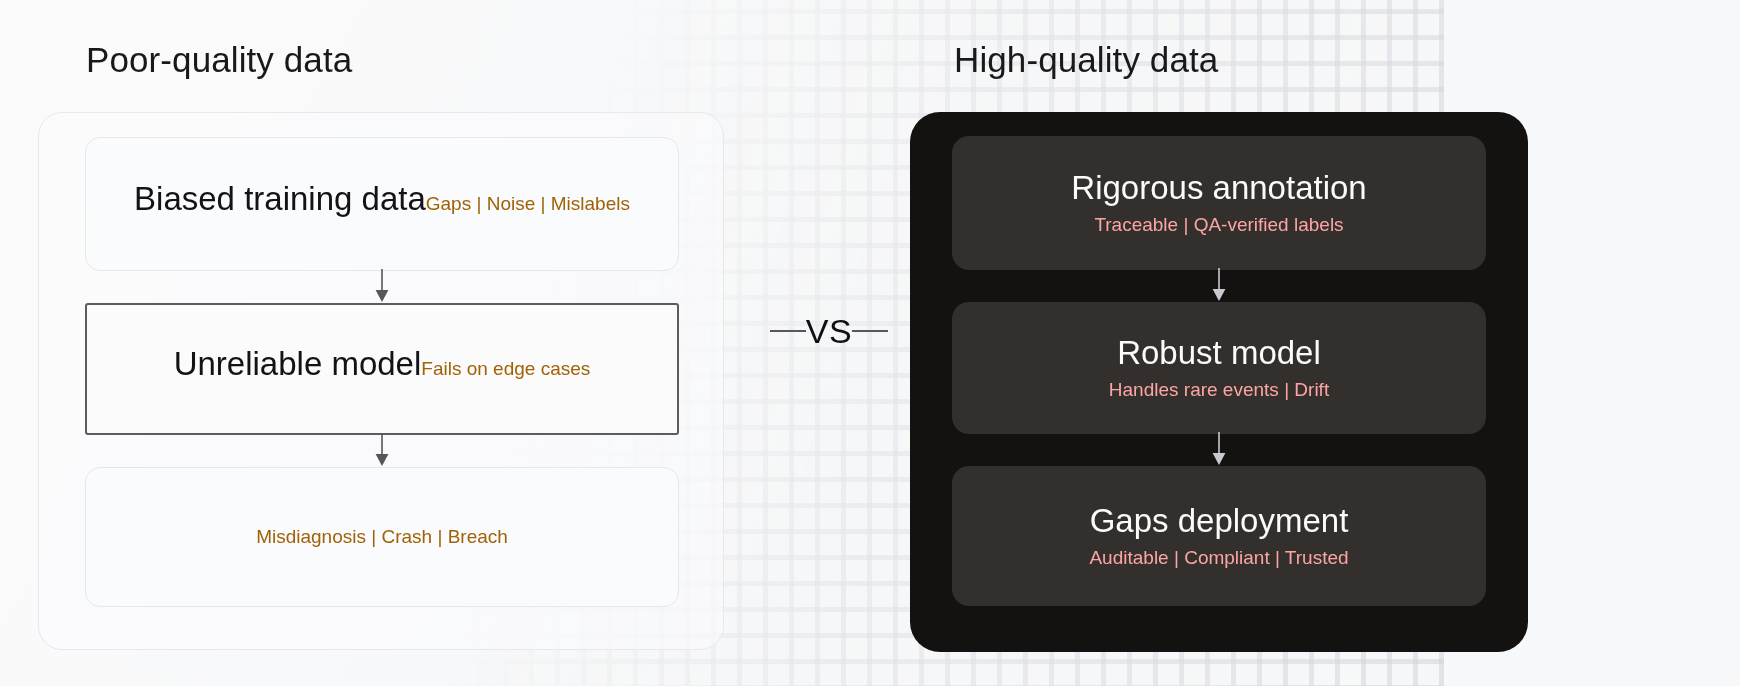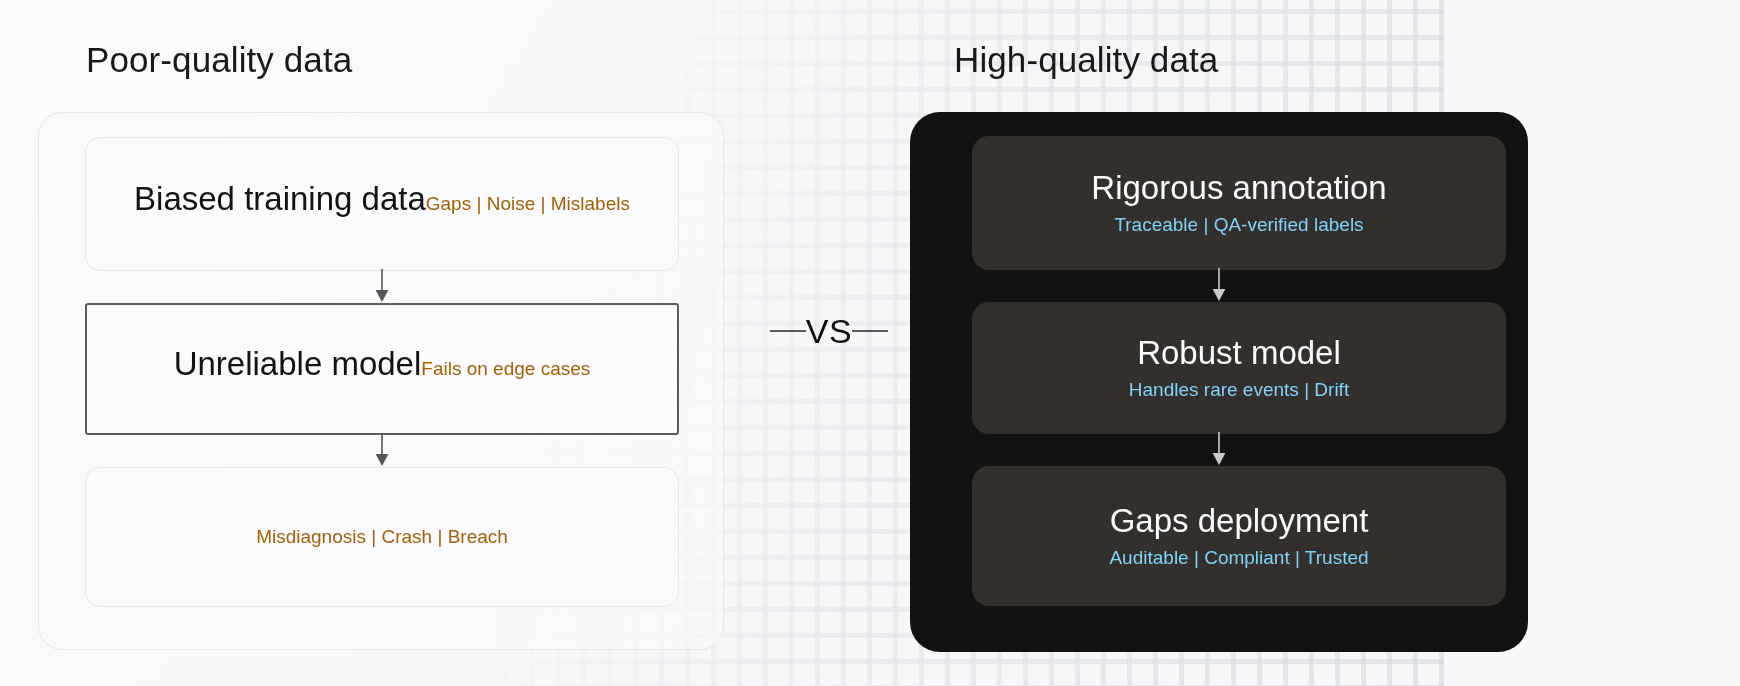--- a/index.html
+++ b/index.html
@@ -141,24 +141,23 @@
   .card-dark {
     position: absolute;
     left: 42px;
     width: 534px;
     border-radius: 17px;
     background: #332f2c;
     display: flex;
     flex-direction: column;
     align-items: center;
     justify-content: center;
-    margin-left: 20px;
   }
   .card-dark .card-title { color: #fbfbfb; margin-bottom: 9px; }
-  .card-dark .card-sub   { color: #7dd3fc; }
+  .card-dark .card-sub   { color: #fca5a5; }
 
   #card-r1 { top: 24px;  height: 134px; }
   #card-r2 { top: 190px; height: 132px; }
   #card-r3 { top: 354px; height: 140px; }
 
   
   .arrow {
     position: absolute;
     width: 18px;
     height: 34px;

